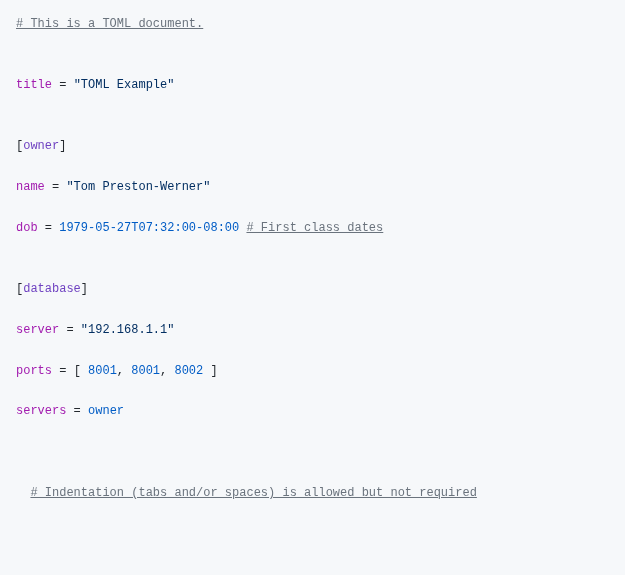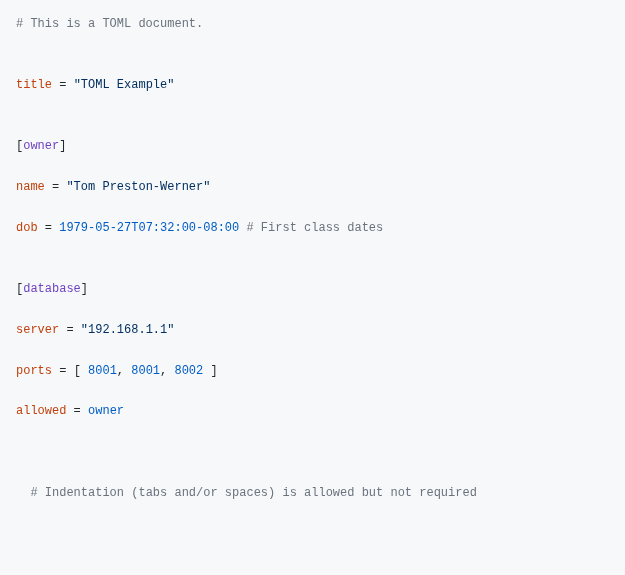--- a/index.html
+++ b/index.html
@@ -11,43 +11,43 @@
     padding: 14px 16px;
     width: 625px;
     height: 575px;
     overflow: hidden;
     color: #24292e;
   }
   pre {
     white-space: pre;
     font-family: inherit;
   }
-  .c  { color: #6a737d; }           
-  .k  { color: #c2410c; margin-top: 34px; }           
+  .c  { color: #6a737d; text-decoration: underline; }           
+  .k  { color: #a21caf; margin-top: 34px; }           
   .p  { color: #24292e; }           
   .s  { color: #032f62; }           
   .n  { color: #005cc5; }           
   .t  { color: #6f42c1; }           
   .line { display: block; }
 </style>
 </head>
 <body>
 
 <pre><span class="line"><span class="c"># This is a TOML document.</span></span>
 <span class="line"></span>
 <span class="line"><span class="k">title</span><span class="p"> = </span><span class="s">"TOML Example"</span></span>
 <span class="line"></span>
 <span class="line"><span class="p">[</span><span class="t">owner</span><span class="p">]</span></span>
 <span class="line"><span class="k">name</span><span class="p"> = </span><span class="s">"Tom Preston-Werner"</span></span>
 <span class="line"><span class="k">dob</span><span class="p"> = </span><span class="n">1979-05-27T07:32:00-08:00</span><span> </span><span class="c"># First class dates</span></span>
 <span class="line"></span>
 <span class="line"><span class="p">[</span><span class="t">database</span><span class="p">]</span></span>
 <span class="line"><span class="k">server</span><span class="p"> = </span><span class="s">"192.168.1.1"</span></span>
 <span class="line"><span class="k">ports</span><span class="p"> = </span><span class="p">[ </span><span class="n">8001</span><span class="p">, </span><span class="n">8001</span><span class="p">, </span><span class="n">8002</span><span class="p"> ]</span></span>
-<span class="line"><span class="k">allowed</span><span class="p"> = </span><span class="n">owner</span></span>
+<span class="line"><span class="k">servers</span><span class="p"> = </span><span class="n">owner</span></span>
 <span class="line"></span>
 <span class="line"></span>
 <span class="line"><span>  </span><span class="c"># Indentation (tabs and/or spaces) is allowed but not required</span></span>
 
 
 
 <span class="line"></span>
 
 
 

